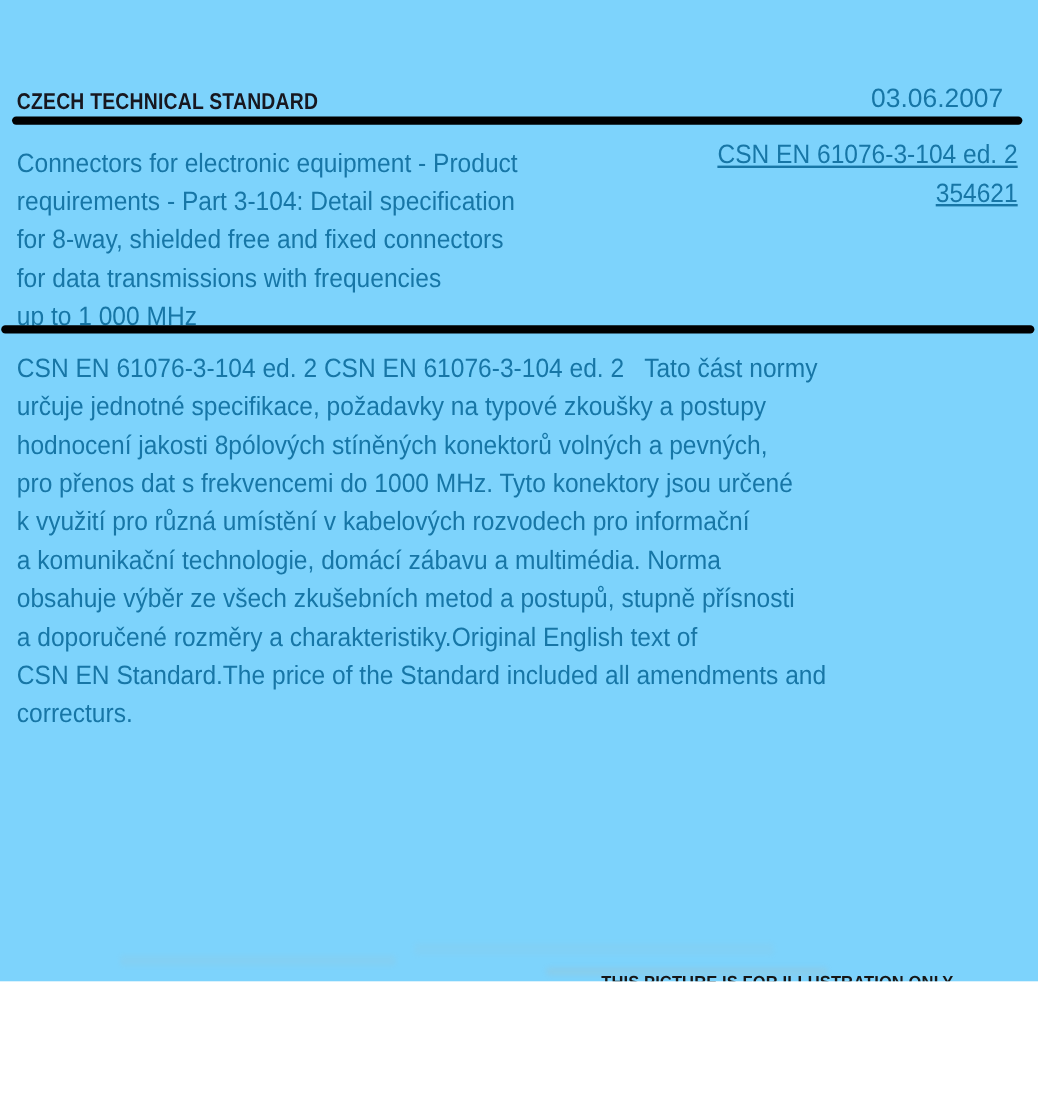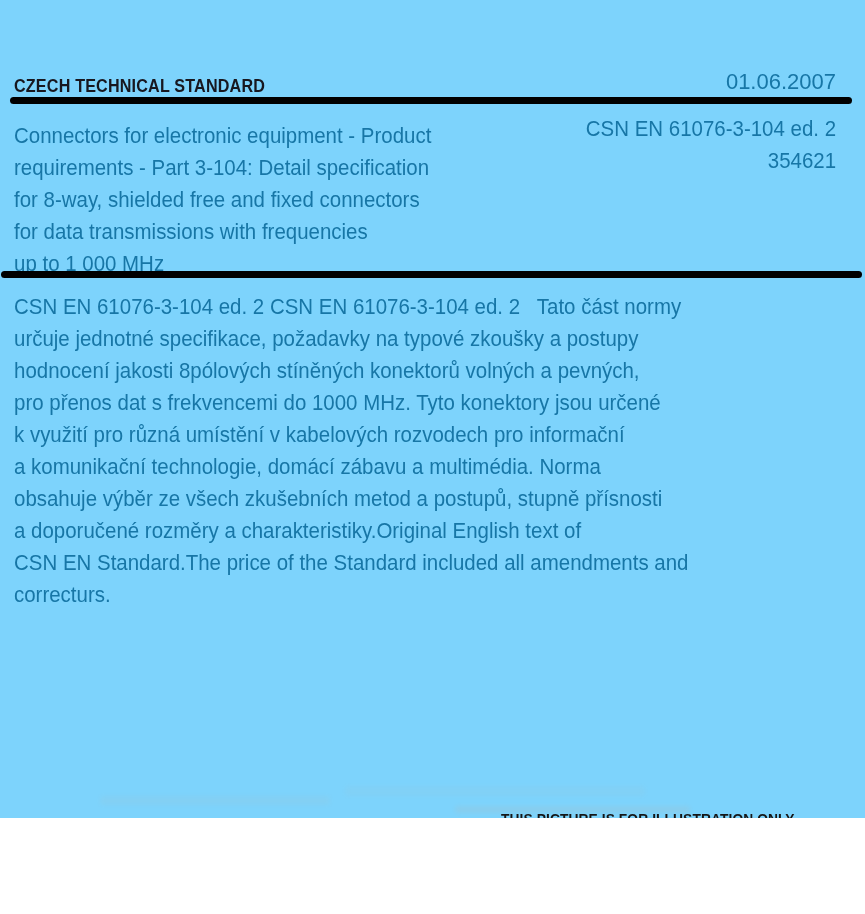--- a/index.html
+++ b/index.html
@@ -27,22 +27,22 @@
   .rule{position:absolute;background:#000;border-radius:4px;}
   .rule-top{left:10px;top:97px;width:842px;height:7px;}
   .rule-mid{left:1px;top:271px;width:861px;height:7px;}
   .rule-bottom{left:0;top:843px;width:865px;height:5px;border-radius:0;}
 
   .title-block{
     position:absolute;left:14px;top:120px;
     font-size:22px;line-height:32px;
   }
   .designation-block{
-    position:absolute;right:29px;top:113px;
-    font-size:22px;line-height:32px;text-align:right;
+    position:absolute;right:17px;top:113px;
+    font-size:22px;line-height:32px;text-align:right;text-decoration:underline;
   }
   .abstract{
     position:absolute;left:14px;top:291px;
     font-size:22px;line-height:32px;width:800px;
   }
   .abstract div{white-space:pre;}
 
   .watermark{
     position:absolute;background:#b9b6ae;opacity:.12;filter:blur(2px);
     border-radius:3px;
@@ -69,21 +69,21 @@
     font-size:15px;text-align:center;
   }
 </style>
 </head>
 <body>
 
 <div class="page">
 
   <div class="header-title">CZECH TECHNICAL STANDARD</div>
 
-  <div class="header-date teal">01.06.2007</div>
+  <div class="header-date teal">03.06.2007</div>
 
   <div class="rule rule-top"></div>
 
   <div class="title-block teal">
     <div class="condense-l">Connectors for electronic equipment - Product</div>
     <div class="condense-l">requirements - Part 3-104: Detail specification</div>
     <div class="condense-l">for 8-way, shielded free and fixed connectors</div>
     <div class="condense-l">for data transmissions with frequencies</div>
     <div class="condense-l">up to 1 000 MHz</div>
   </div>

